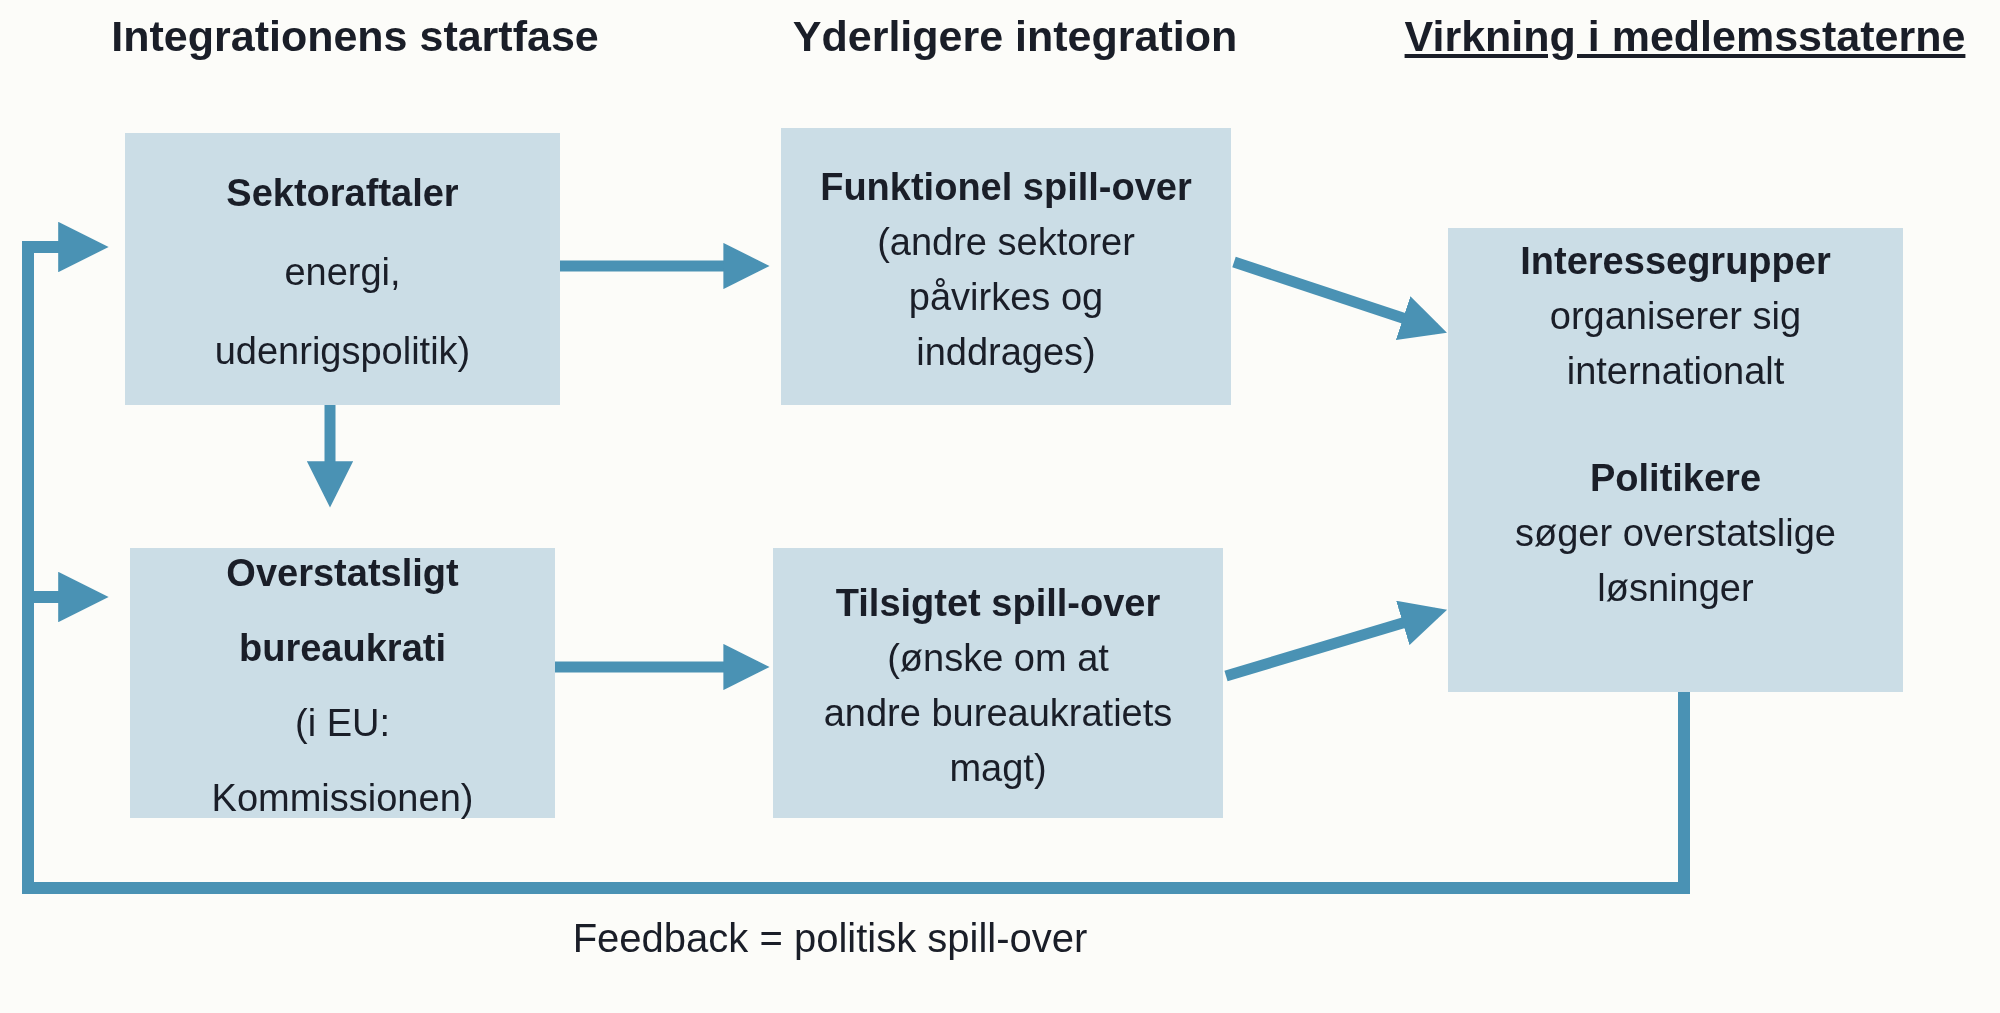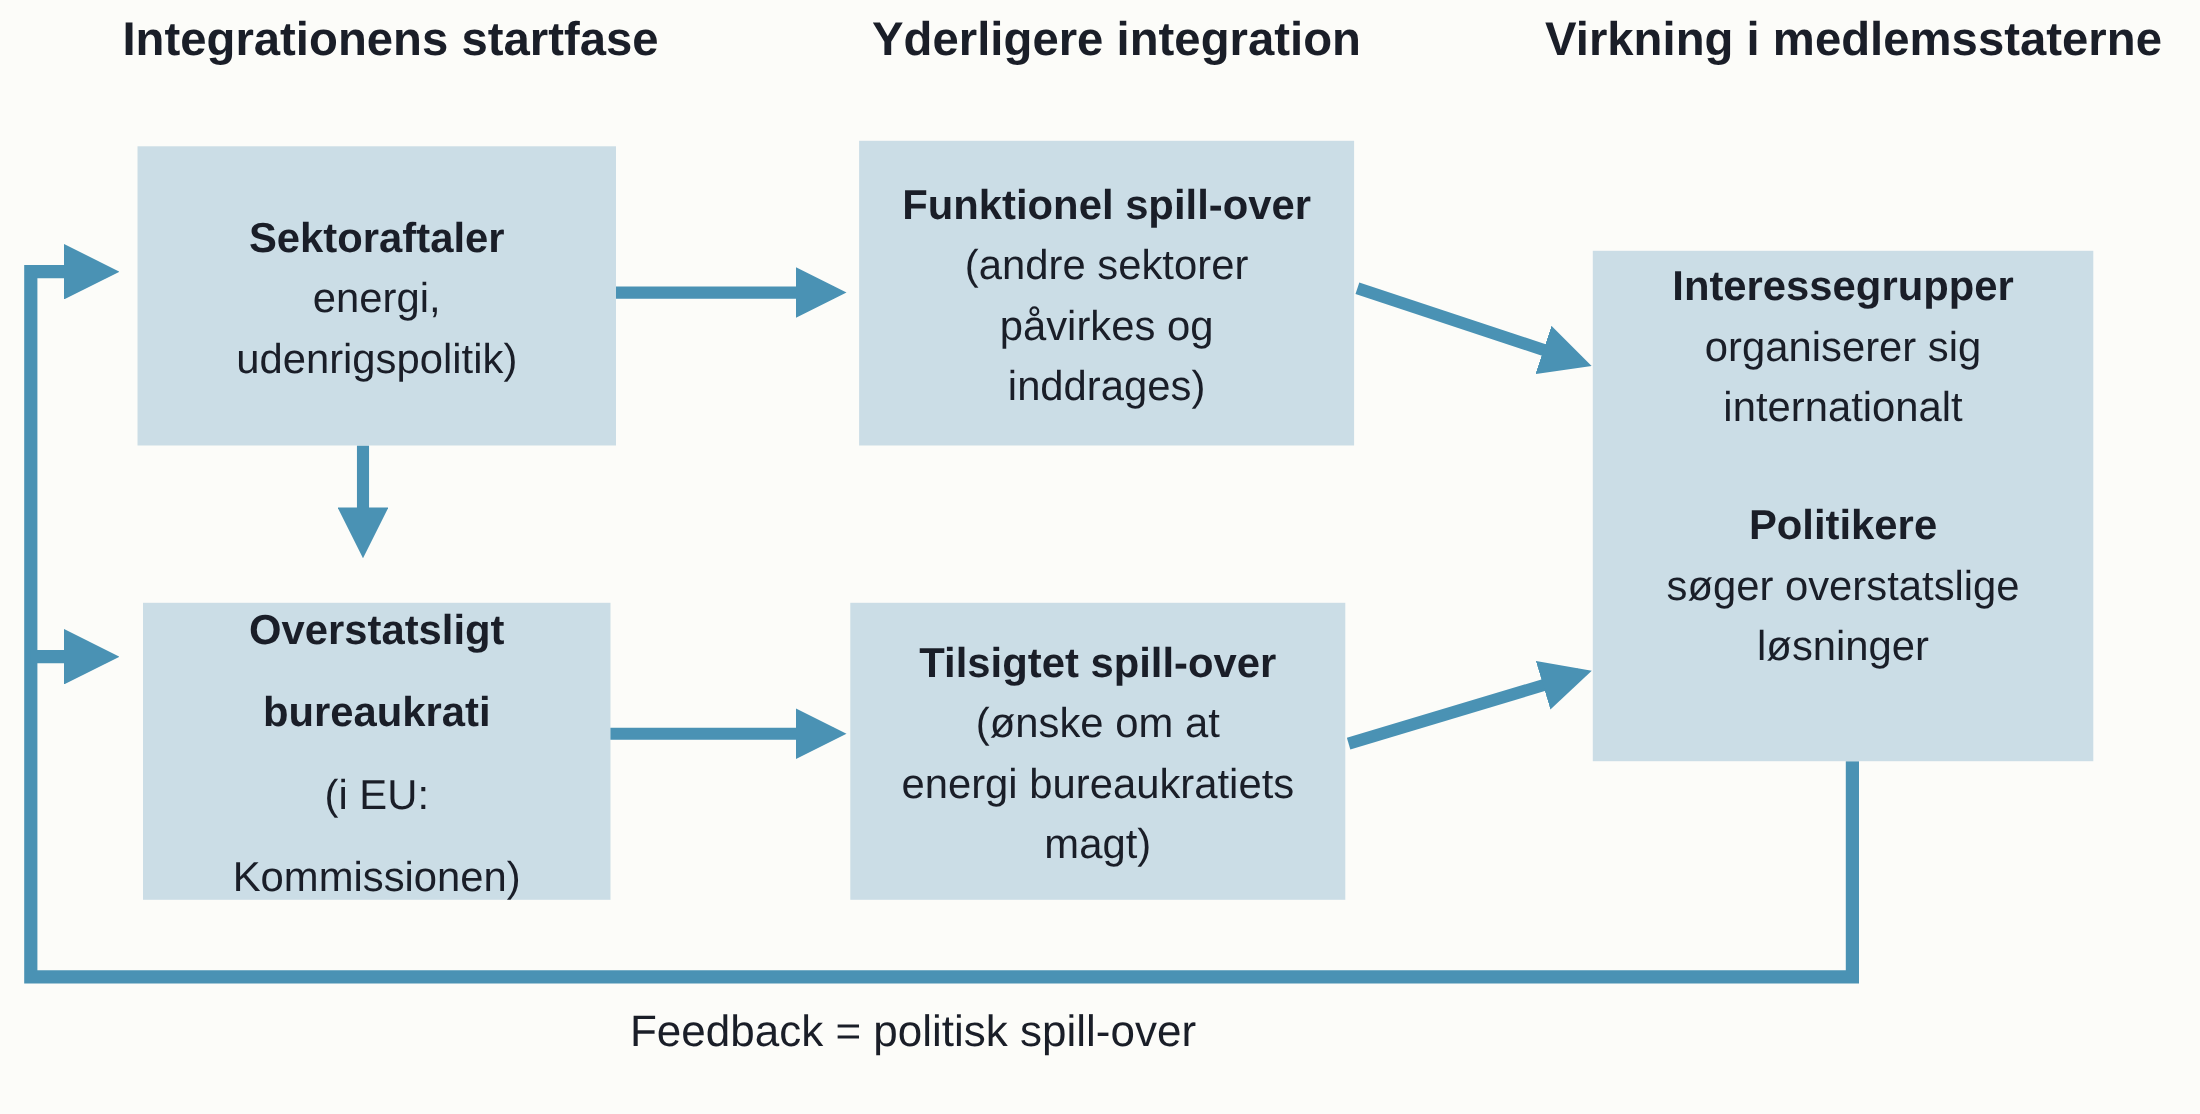--- a/index.html
+++ b/index.html
@@ -15,36 +15,36 @@
   
   .col-header {
     position: absolute; top: 12px;
     font-size: 43px; font-weight: bold;
     text-align: center; letter-spacing: 0px;
     color: var(--text, #1a1e28);
     white-space: nowrap;
   }
   .col-header.c1 { left: 75px;   width: 560px; }
   .col-header.c2 { left: 745px;  width: 540px; }
-  .col-header.c3 { left: 1370px; width: 630px; }
+  .col-header.c3 { left: 1370px; width: 630px; text-decoration: underline; }
 
   
   .box {
     position: absolute;
     background: var(--box-fill, #cbdde6);
     display: flex; flex-direction: column;
     justify-content: center; align-items: center;
     text-align: center;
     font-size: 38px; line-height: 55px;
     padding-top: 6px;
   }
   .box-title { font-weight: bold; }
   .box-line  { font-weight: normal; }
 
-  .box.sektoraftaler { left: 125px;  top: 133px; width: 435px; height: 272px; }
+  .box.sektoraftaler { left: 125px;  top: 133px; width: 435px; height: 272px; gap: 24px; }
   .box.funktionel    { left: 781px;  top: 128px; width: 450px; height: 277px; }
   .box.interesse     { left: 1448px; top: 228px; width: 455px; height: 464px;
                        justify-content: flex-start; }
   .box.interesse .group + .group { margin-top: 52px; }
   .box.overstatsligt { left: 130px;  top: 548px; width: 425px; height: 270px; gap: 20px; }
   .box.tilsigtet     { left: 773px;  top: 548px; width: 450px; height: 270px; }
 
   
   svg.arrows {
     position: absolute; left: 0; top: 0;
@@ -117,19 +117,19 @@
   <div class="box overstatsligt">
     <div class="box-title">Overstatsligt</div>
     <div class="box-title">bureaukrati</div>
     <div class="box-line">(i EU:</div>
     <div class="box-line">Kommissionen)</div>
   </div>
 
   <div class="box tilsigtet">
     <div class="box-title">Tilsigtet spill-over</div>
     <div class="box-line">(ønske om at</div>
-    <div class="box-line">energi bureaukratiets</div>
+    <div class="box-line">andre bureaukratiets</div>
     <div class="box-line">magt)</div>
   </div>
 
   <div class="caption">Feedback = politisk spill-over</div>
 
 </div>
 
 </body></html>

